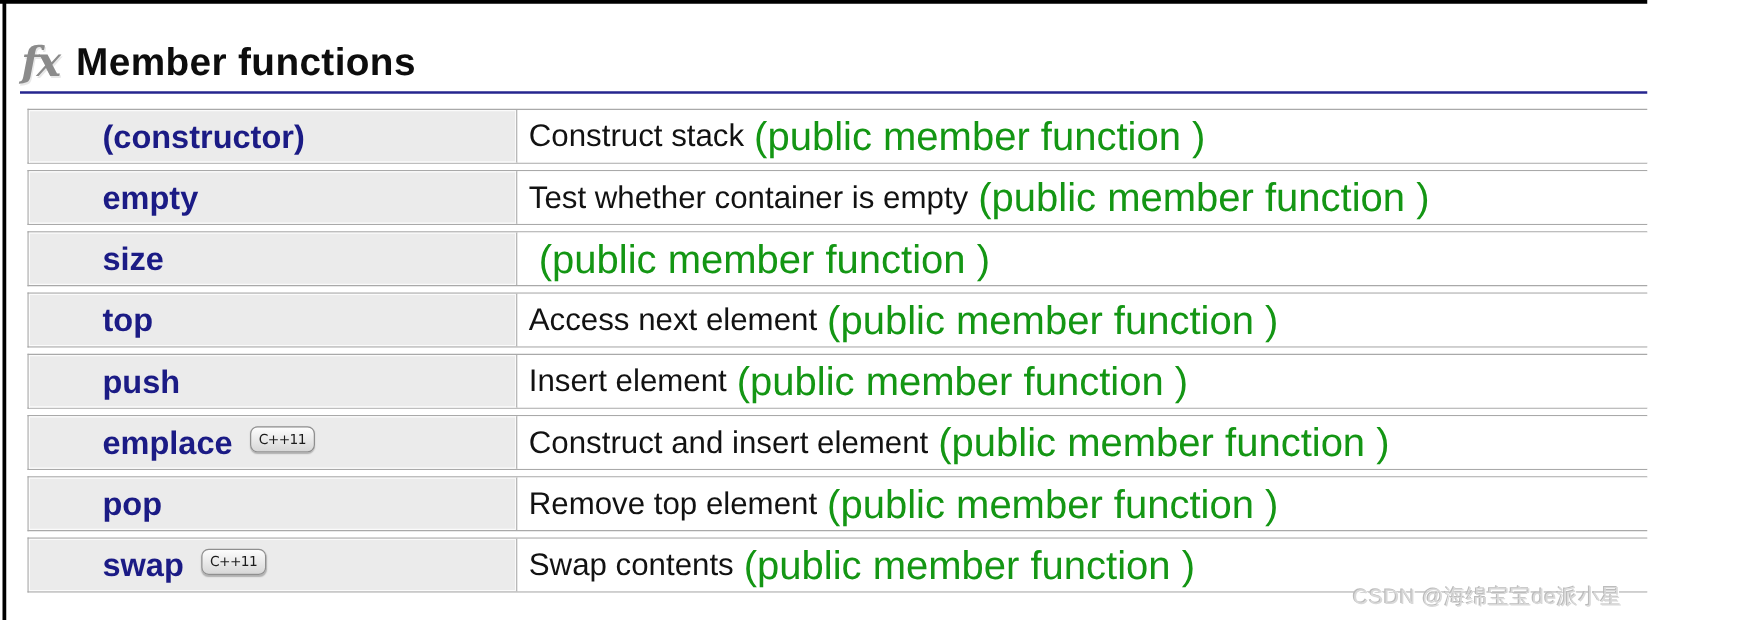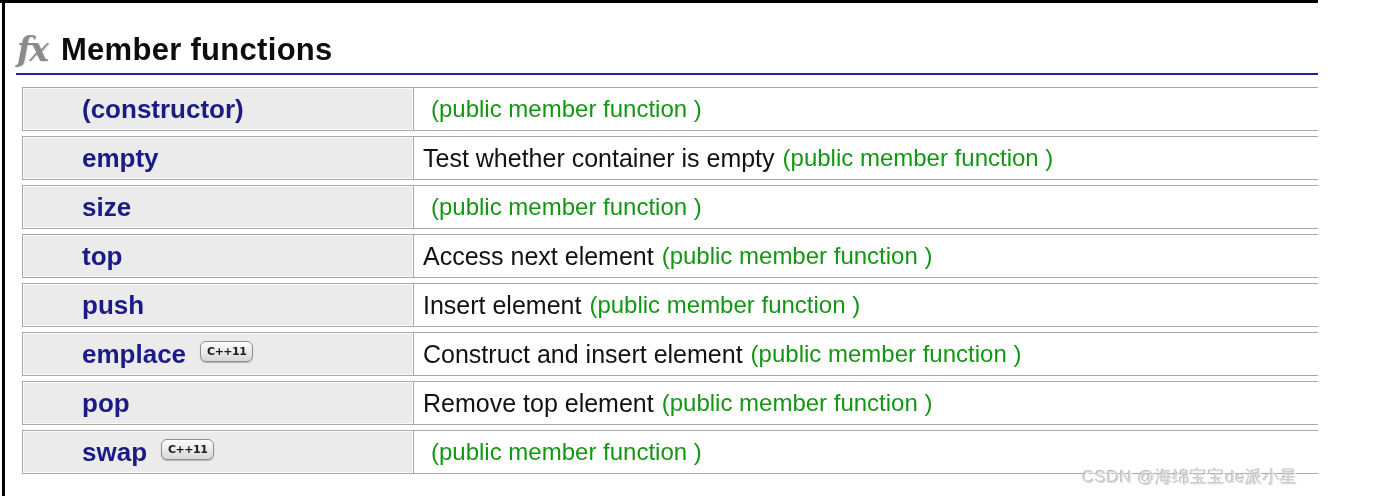--- a/index.html
+++ b/index.html
@@ -79,21 +79,21 @@
     text-decoration: none;
     cursor: pointer;
     margin-left: 48px;
   }
   .badge {
     display: inline-block;
     margin-left: 14px;
     transform: translateY(-3px);
     font-family: "DejaVu Sans", sans-serif;
     font-size: 11px; line-height: 13px;
-    font-weight: bold;
+    font-weight: normal;
     letter-spacing: -0.5px;
     color: #1c1c1c;
     background: linear-gradient(#fdfdfd, #d7d7d7);
     border: 1px solid #8f8f8f;
     border-radius: 6px;
     padding: 3px 6px;
     box-shadow: 0 1px 1px rgba(0,0,0,0.25);
     cursor: pointer;
   }
   .desc-cell {
@@ -102,21 +102,21 @@
     padding-left: 9px;
     white-space: nowrap;
     overflow: hidden;
     background: #ffffff;
   }
   .desc-text {
     font-size: 25px;
     color: #121212;
   }
   .tag {
-    font-size: 24px;
+    font-size: 32px;
     color: #149614;
     margin-left: 8px;
   }
   
   .watermark {
     position: absolute;
     right: 20px; bottom: 7px;
     font-size: 17px;
     letter-spacing: 0.5px;
     color: #d9d9d9;
@@ -138,20 +138,21 @@
   </div>
   <div class="rule"></div>
 
   <div class="table">
 
     <div class="row">
       <div class="name-cell">
         <a class="fn-link">(constructor)</a>
       </div>
       <div class="desc-cell">
+        <span class="desc-text">Construct stack</span>
         <span class="tag">(public member function )</span>
       </div>
     </div>
 
     <div class="row">
       <div class="name-cell">
         <a class="fn-link">empty</a>
       </div>
       <div class="desc-cell">
         <span class="desc-text">Test whether container is empty</span>
@@ -208,20 +209,21 @@
         <span class="tag">(public member function )</span>
       </div>
     </div>
 
     <div class="row">
       <div class="name-cell">
         <a class="fn-link">swap</a>
         <span class="badge">C++11</span>
       </div>
       <div class="desc-cell">
+        <span class="desc-text">Swap contents</span>
         <span class="tag">(public member function )</span>
       </div>
     </div>
 
   </div>
 
   <div class="watermark">CSDN @海绵宝宝de派小星</div>
 
 </div>
 

